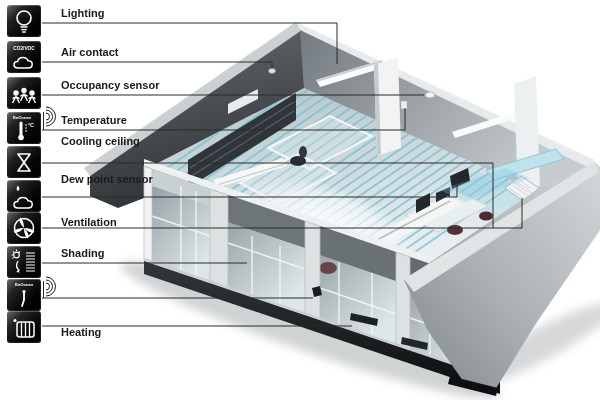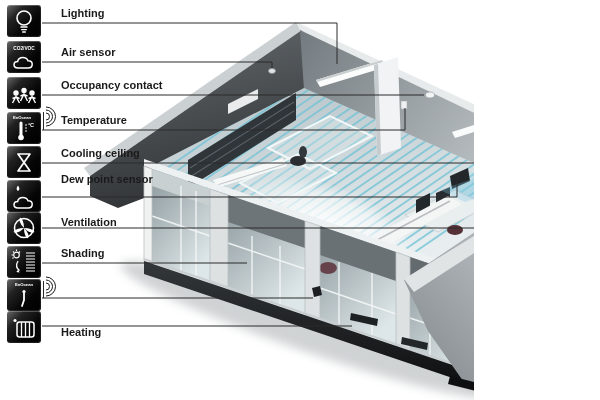--- a/index.html
+++ b/index.html
@@ -1,16 +1,16 @@
 <!DOCTYPE html>
 <html><head>
 <meta charset="utf-8">
 <style>
   html,body{margin:0;padding:0;background:#fff;}
-  #canvas{position:relative;width:474px;height:400px;background:#fff;overflow:hidden;
+  #canvas{position:relative;width:600px;height:400px;background:#fff;overflow:hidden;
           font-family:"Liberation Sans",sans-serif;}
   #scene{position:absolute;left:0;top:0;}
   .tile{position:absolute;left:7px;width:34px;height:32px;border-radius:3px;
         background:linear-gradient(135deg,#6a6a6a 0%,#222 28%,#050505 65%,#000 100%);
         box-shadow:inset 0 1px 0 rgba(255,255,255,.25), inset -1px -1px 1px rgba(120,120,120,.25);}
   .tile svg{display:block;}
   .lbl{position:absolute;left:61px;font-size:11px;font-weight:bold;color:#1a1a1a;white-space:nowrap;}
 </style>
 </head>
 <body>
@@ -247,22 +247,22 @@
 </div>
 <div class="tile" style="top:311px">
   <svg width="34" height="32" viewBox="0 0 34 32">
     <circle cx="8" cy="9.5" r="1.6" fill="#fff"></circle>
     <rect x="10" y="11" width="17" height="15" rx="2.5" fill="none" stroke="#fff" stroke-width="1.5"></rect>
     <path d="M14.5,11 V26 M18.5,11 V26 M22.5,11 V26" stroke="#fff" stroke-width="1.3"></path>
   </svg>
 </div>
 
 <div class="lbl" style="top:7px">Lighting</div>
-<div class="lbl" style="top:46px">Air sensor</div>
-<div class="lbl" style="top:79px">Occupancy contact</div>
+<div class="lbl" style="top:46px">Air contact</div>
+<div class="lbl" style="top:79px">Occupancy sensor</div>
 <div class="lbl" style="top:114px">Temperature</div>
-<div class="lbl" style="top:147px">Cooling ceiling</div>
+<div class="lbl" style="top:135px">Cooling ceiling</div>
 <div class="lbl" style="top:173px">Dew point sensor</div>
 <div class="lbl" style="top:216px">Ventilation</div>
 <div class="lbl" style="top:247px">Shading</div>
 <div class="lbl" style="top:326px">Heating</div>
 
 </div>
 
 </body></html>

